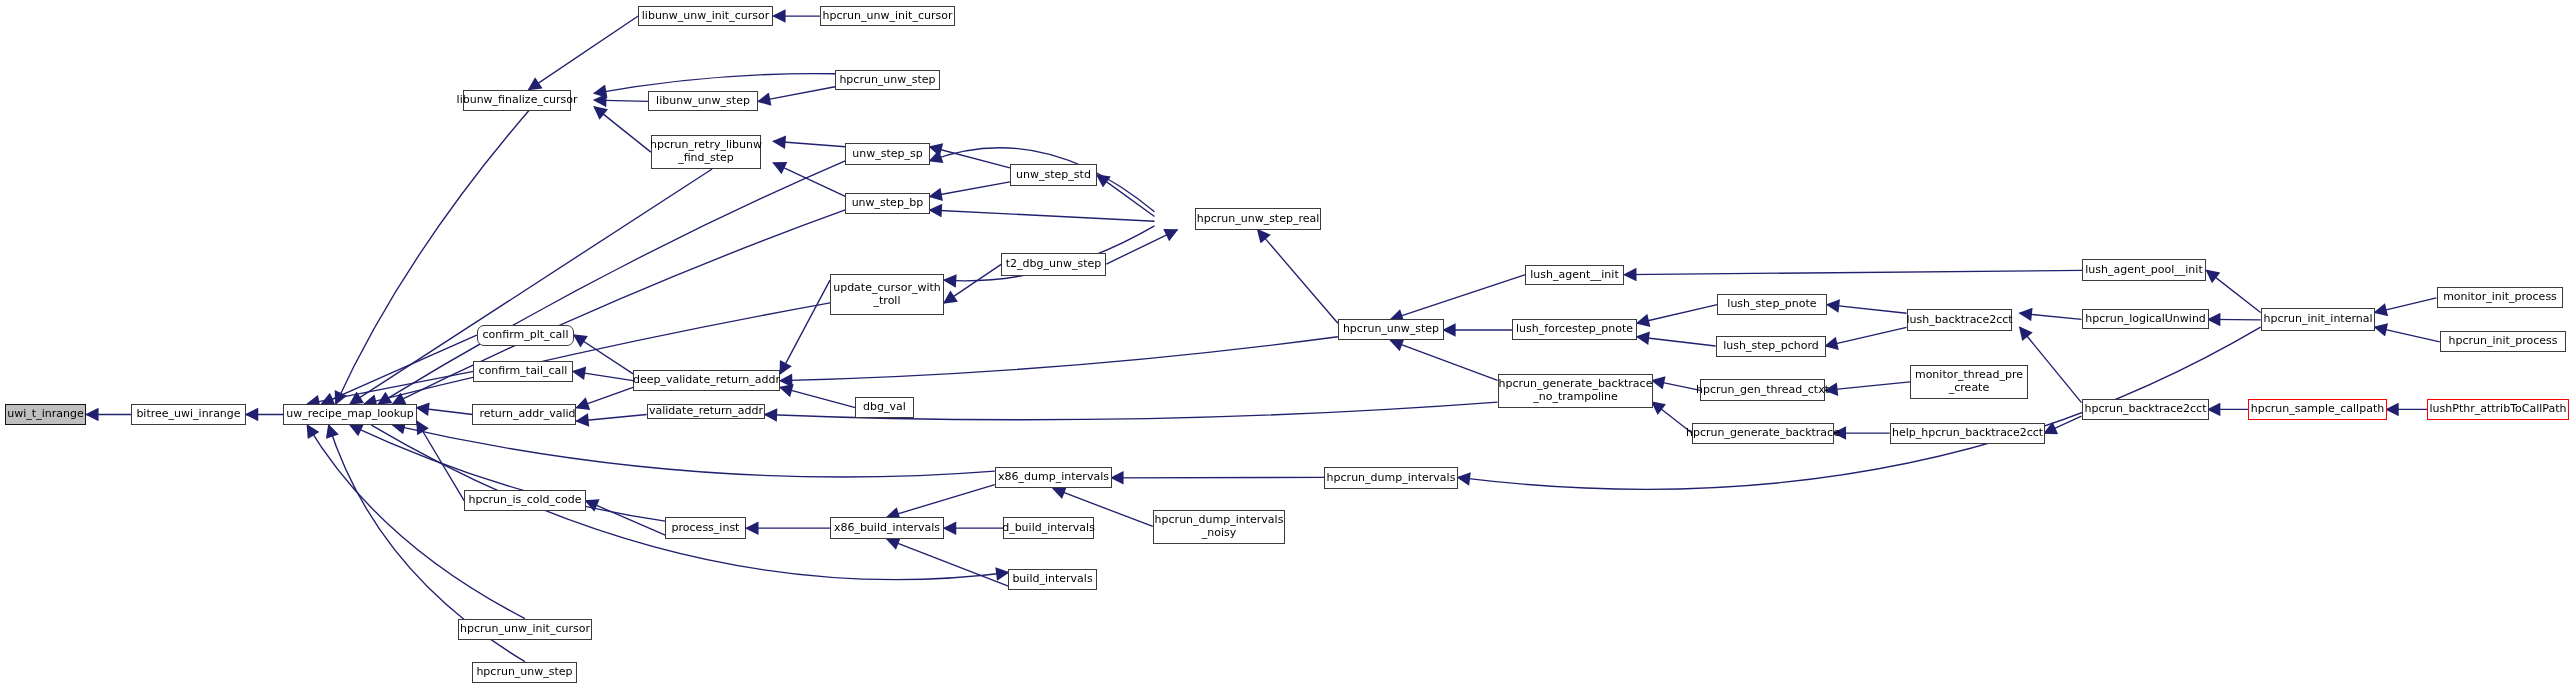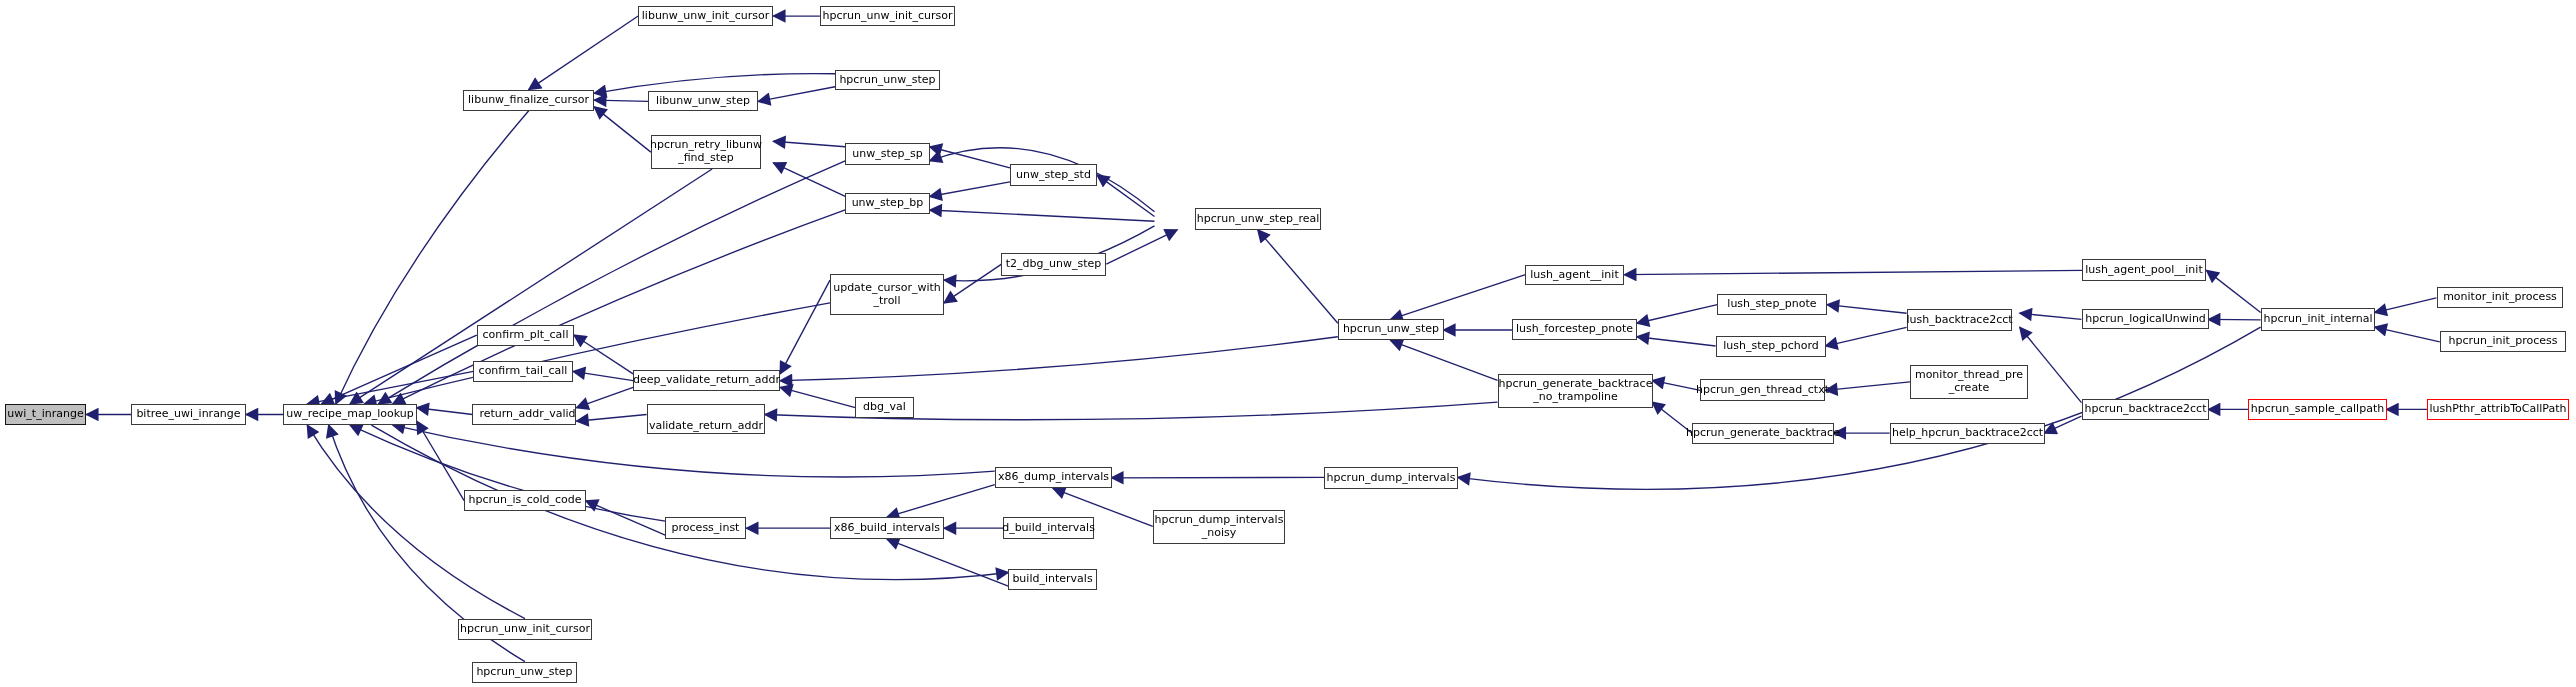--- a/index.html
+++ b/index.html
@@ -101,42 +101,42 @@
   <div id="nodes">
       <div class="node root" style="left: 5px; top: 404px; width: 81px; height: 21px;">
         <span>uwi_t_inrange</span>
       </div>
       <div class="node" style="left: 131px; top: 404px; width: 115px; height: 21px;">
         <span>bitree_uwi_inrange</span>
       </div>
       <div class="node" style="left: 283px; top: 404px; width: 134px; height: 21px;">
         <span>uw_recipe_map_lookup</span>
       </div>
-      <div class="node" style="left: 477px; top: 325px; width: 97px; height: 21px;">
+      <div class="node" style="left: 477px; top: 325px; width: 97px; height: 21px; border-radius: 7px;">
         <span>confirm_plt_call</span>
       </div>
       <div class="node" style="left: 473px; top: 361px; width: 100px; height: 21px;">
         <span>confirm_tail_call</span>
       </div>
       <div class="node" style="left: 472px; top: 404px; width: 104px; height: 21px; padding-left: 7px;">
         <span>return_addr_valid</span>
       </div>
       <div class="node" style="left: 464px; top: 490px; width: 122px; height: 21px;">
         <span>hpcrun_is_cold_code</span>
       </div>
       <div class="node" style="left: 458px; top: 619px; width: 134px; height: 21px;">
         <span>hpcrun_unw_init_cursor</span>
       </div>
       <div class="node" style="left: 472px; top: 662px; width: 105px; height: 21px;">
         <span>hpcrun_unw_step</span>
       </div>
       <div class="node" style="left: 633px; top: 370px; width: 147px; height: 21px;">
         <span>deep_validate_return_addr</span>
       </div>
-      <div class="node" style="left: 647px; top: 404px; width: 118px; height: 30px; align-items: flex-end;">
+      <div class="node" style="left: 647px; top: 404px; width: 118px; height: 15px; align-items: flex-end;">
         <span>validate_return_addr</span>
       </div>
       <div class="node" style="left: 855px; top: 397px; width: 59px; height: 21px;">
         <span>dbg_val</span>
       </div>
       <div class="node" style="left: 665px; top: 517px; width: 81px; height: 22px;">
         <span>process_inst</span>
       </div>
       <div class="node" style="left: 830px; top: 517px; width: 114px; height: 22px;">
         <span>x86_build_intervals</span>
@@ -159,21 +159,21 @@
       </div>
       <div class="node" style="left: 638px; top: 6px; width: 135px; height: 20px;">
         <span>libunw_unw_init_cursor</span>
       </div>
       <div class="node" style="left: 820px; top: 6px; width: 135px; height: 20px;">
         <span>hpcrun_unw_init_cursor</span>
       </div>
       <div class="node" style="left: 835px; top: 70px; width: 105px; height: 20px;">
         <span>hpcrun_unw_step</span>
       </div>
-      <div class="node" style="left: 463px; top: 90px; width: 131px; height: 21px;">
+      <div class="node" style="left: 463px; top: 90px; width: 108px; height: 21px;">
         <span>libunw_finalize_cursor</span>
       </div>
       <div class="node" style="left: 648px; top: 91px; width: 110px; height: 20px;">
         <span>libunw_unw_step</span>
       </div>
       <div class="node" style="left: 651px; top: 135px; width: 110px; height: 34px;">
         <span>hpcrun_retry_libunw
 _find_step</span>
       </div>
       <div class="node" style="left: 845px; top: 143px; width: 85px; height: 22px;">

